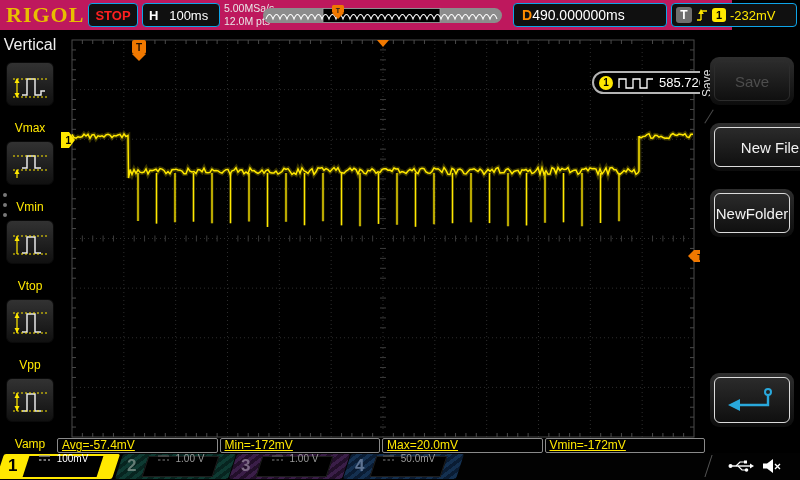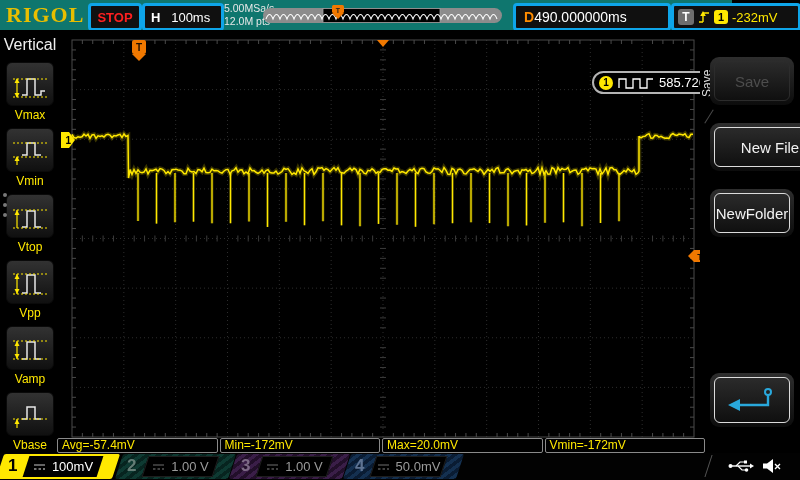--- a/index.html
+++ b/index.html
@@ -1,24 +1,24 @@
 <!DOCTYPE html>
 <html><head>
 <meta charset="utf-8">
 <style>
   html,body{margin:0;padding:0;background:#000;}
   #scope{position:relative;width:800px;height:480px;background:#000;overflow:hidden;
          font-family:"Liberation Sans",sans-serif;-webkit-font-smoothing:antialiased;}
   .abs{position:absolute;}
 
   
-  #topbar{left:0;top:0;width:732px;height:30px;background:#0f766e;border-bottom:1px solid #262626;}
+  #topbar{left:0;top:0;width:732px;height:30px;background:#be185d;border-bottom:1px solid #262626;}
   #logo{left:6px;top:2px;font-family:"Liberation Serif",serif;font-weight:bold;font-size:22px;
         color:#e8be00;letter-spacing:1px;}
-  .badge{background:#101010;border:3px solid #0ea5e9;border-radius:4px;height:22px;top:3px;
+  .badge{background:#101010;border:1px solid #0ea5e9;border-radius:4px;height:22px;top:3px;
          display:flex;align-items:center;color:#fff;}
   #stop-badge{left:88px;width:48px;justify-content:center;font-weight:bold;font-size:13px;color:#ff2020;}
   #h-badge{left:142px;width:76px;font-size:13px;}
   #h-badge .hl{font-weight:bold;margin-left:6px;}
   #h-badge .hv{flex:1;text-align:center;}
   #acq{left:224px;top:2px;font-size:10.5px;line-height:13px;color:#e8e8e8;white-space:nowrap;}
   #memstrip{left:263px;top:5px;width:239px;height:20px;}
   #d-badge{left:513px;width:152px;font-size:14px;}
   #d-badge .dl{font-weight:bold;color:#ff8c00;margin-left:8px;}
   #d-badge .dv{flex:1;}
@@ -29,21 +29,21 @@
                display:flex;align-items:center;justify-content:center;font-size:11px;}
   #t-badge .lvl{color:#ffe800;}
 
   
   #leftmenu{left:0;top:30px;width:60px;height:415px;background:#000;border-right:1px solid #2b2b2b;
             display:flex;flex-direction:column;align-items:center;}
   #leftmenu .title{color:#f0f0f0;font-size:16px;margin:6px 0 2px 0;}
   .lm-item{display:flex;flex-direction:column;align-items:center;margin-top:6px;cursor:pointer;}
   .lm-btn{width:46px;height:42px;border-radius:6px;background:linear-gradient(180deg,#323232,#101010);
           border:1px solid #0a0a0a;display:flex;align-items:center;justify-content:center;}
-  .lm-label{color:#ffe800;font-size:12px;margin-top:2px;}
+  .lm-label{color:#ffe800;font-size:12px;margin-top:15px;}
   #pagedots{left:3px;top:193px;display:flex;flex-direction:column;gap:6px;}
   #pagedots i{width:4px;height:4px;border-radius:2px;background:#787878;}
 
   
   #screen-area{left:60px;top:30px;width:640px;height:415px;background:#000;}
   #grat{position:absolute;left:0;top:0;overflow:visible;}
   #freq-badge{left:532px;top:41px;width:150px;height:23px;border:2px solid #b4b4b4;border-radius:12px;
               background:#000;display:flex;align-items:center;gap:5px;padding-left:5px;box-sizing:border-box;}
   #freq-badge .src{width:14px;height:14px;border-radius:50%;background:#ffe800;color:#000;font-weight:bold;
                    font-size:10px;display:flex;align-items:center;justify-content:center;}
@@ -58,30 +58,30 @@
   .rbtn{position:absolute;left:10px;width:84px;height:48px;border-radius:9px;
         background:linear-gradient(180deg,#2e2e2e,#0c0c0c);cursor:pointer;}
   .rbtn-inner{position:absolute;left:4px;right:4px;top:4px;bottom:4px;border-radius:6px;
         display:flex;align-items:center;justify-content:center;font-size:15px;}
   .rbtn.on .rbtn-inner{border:1.5px solid #dcdcdc;color:#f2f2f2;}
   .rbtn.off .rbtn-inner{border:1.5px solid #2c2c2c;color:#4d4d4d;}
 
   
   #measurebar{left:57px;top:438px;width:648px;height:15px;display:flex;gap:2px;}
   .mcell{flex:1;border:1px solid #8a8a8a;border-radius:2px;background:#000;color:#ffe800;
-         font-size:12px;line-height:13px;padding-left:4px;overflow:hidden;white-space:nowrap;}
+         font-size:12px;line-height:13px;padding-left:4px;overflow:hidden;white-space:nowrap;text-decoration:underline;}
 
   
   #chbar{left:0;top:453px;width:800px;height:27px;background:#020202;}
   .ch{position:absolute;top:0;height:27px;}
   .ch-bg{position:absolute;left:0;right:0;top:1px;bottom:1px;transform:skewX(-18deg);border-radius:2px;}
   .ch-num{position:absolute;left:8px;top:3px;font-size:17px;font-weight:bold;line-height:20px;}
   .ch-inner{position:absolute;left:26px;right:16px;top:3px;bottom:3px;transform:skewX(-18deg);background:#000;}
-  .ch-content{position:absolute;left:26px;right:16px;top:0;bottom:0;display:flex;align-items:center;
-              justify-content:center;gap:6px;font-size:13px;}
+  .ch-content{position:absolute;left:26px;right:16px;top:0;bottom:0;display:flex;align-items:flex-start;
+              justify-content:center;gap:6px;font-size:10px;}
   .ch1 .ch-bg{background:#ffe800;}
   .ch1 .ch-num{color:#000;}
   .ch1 .ch-content{color:#fff;}
   .ch2 .ch-bg{background:repeating-linear-gradient(135deg,#07241f 0 4px,#0e3a32 4px 8px);}
   .ch2 .ch-num{color:#647d76;}
   .ch3 .ch-bg{background:repeating-linear-gradient(135deg,#220f2a 0 4px,#3a1e48 4px 8px);}
   .ch3 .ch-num{color:#7d6a86;}
   .ch4 .ch-bg{background:repeating-linear-gradient(135deg,#0a1c33 0 4px,#143050 4px 8px);}
   .ch4 .ch-num{color:#5f7493;}
   .ch-off .ch-content{color:#9a9a9a;}

